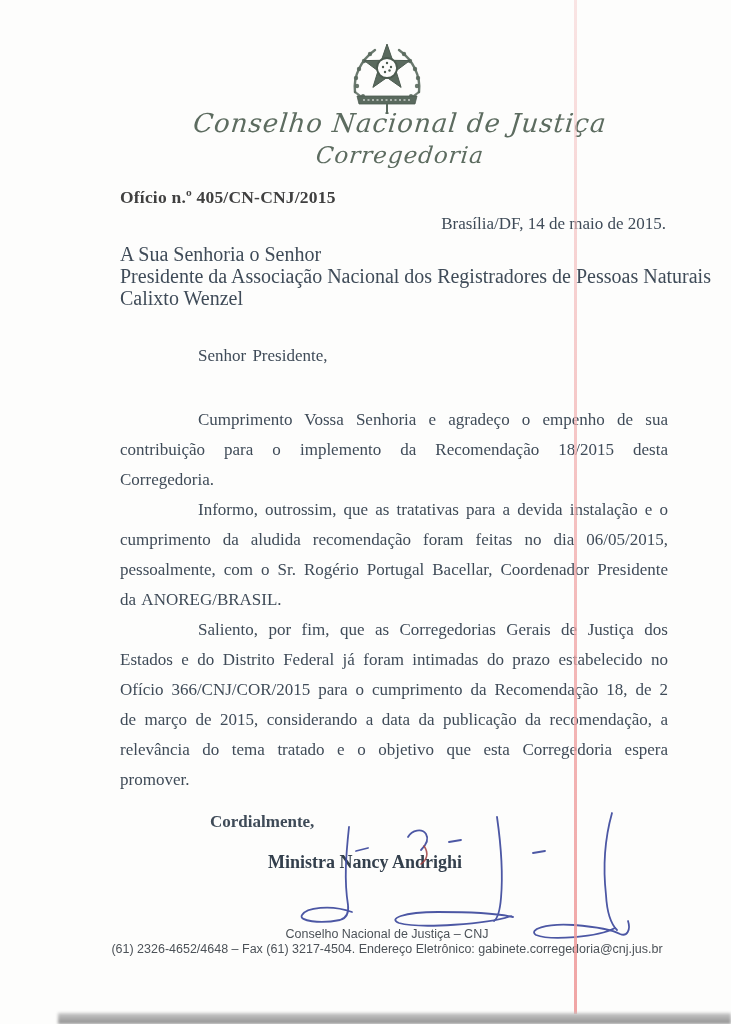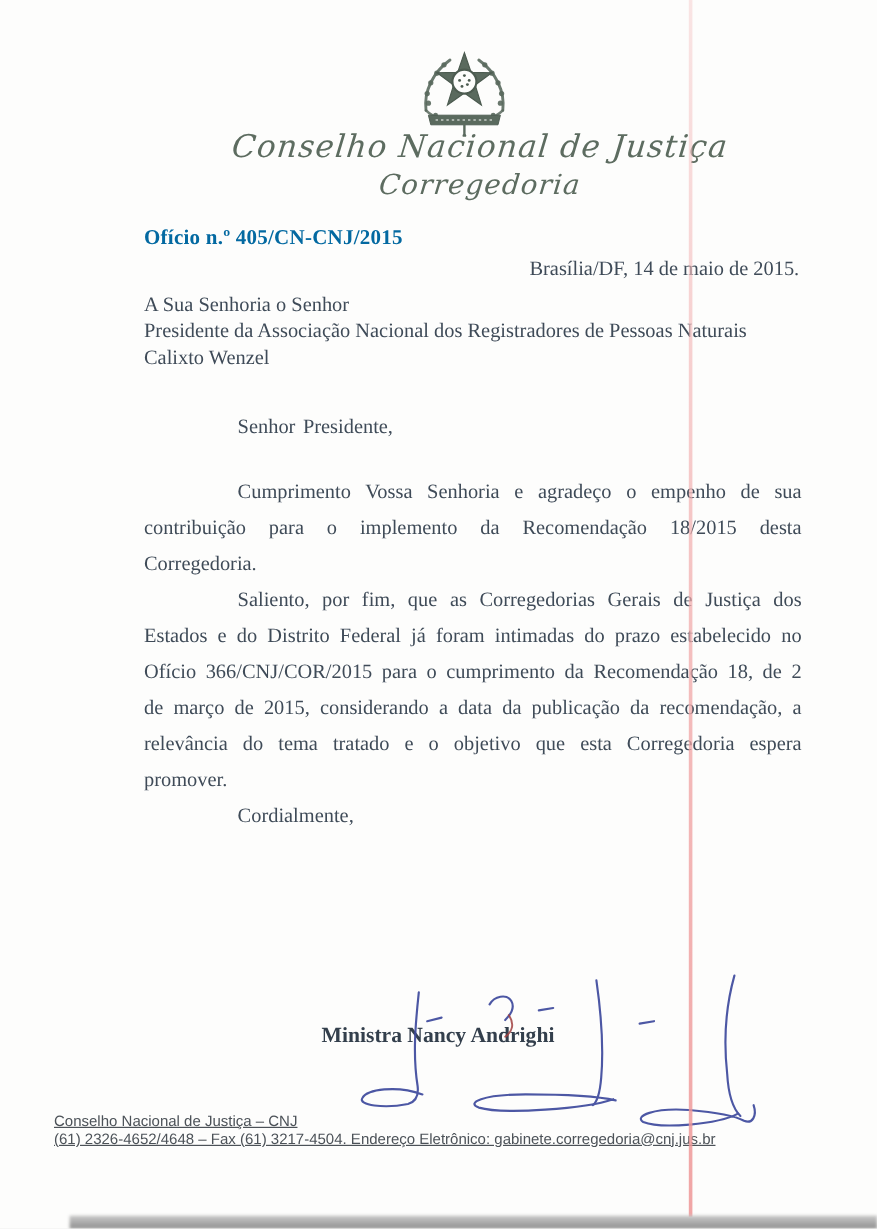--- a/index.html
+++ b/index.html
@@ -17,43 +17,43 @@
   .script-line{
     position:absolute;left:180px;width:440px;text-align:center;
     font-family:"DejaVu Serif", serif;
     font-style:italic;color:#5d6c60;
     transform:skewX(-6deg);
     letter-spacing:1px;
   }
   .script-1{top:108px;font-size:26px;}
   .script-2{top:142px;font-size:23px;}
   
-  .ref{position:absolute;left:120px;top:187px;font-size:17.5px;font-weight:bold;color:#0369a1;letter-spacing:.2px;}
+  .ref{position:absolute;left:120px;top:187px;font-size:17.5px;font-weight:bold;color:#404040;letter-spacing:.2px;}
   .dateline{position:absolute;left:120px;top:214px;width:546px;text-align:right;font-size:17px;}
-  .recipient{position:absolute;left:120px;top:243px;font-size:17px;line-height:22px;}
+  .recipient{position:absolute;left:120px;top:243px;font-size:20px;line-height:22px;}
   
   .body{
     position:absolute;left:120px;top:341px;width:548px;
     font-size:17px;line-height:30px;word-spacing:2px;
   }
-  .salutation{text-indent:78px;margin:0 0 24px 0;}
+  .salutation{text-indent:78px;margin:0 0 34px 0;}
   .para{margin:0;text-indent:78px;text-align:justify;}
-  .closing{text-indent:78px;margin:0;}
+  .closing{text-indent:78px;margin:12px;font-weight:bold;}
   
   .signer{
     position:absolute;left:115px;top:850px;width:500px;text-align:center;
     font-size:18px;font-weight:bold;line-height:25px;color:#333f4c;
   }
   
   .sig-svg{position:absolute;left:0;top:0;width:731px;height:1024px;pointer-events:none;}
   
   .footer{
-    position:absolute;left:45px;top:927px;width:684px;text-align:left;
+    position:absolute;left:45px;top:927px;width:684px;text-align:center;
     font-family:"Liberation Sans", sans-serif;
-    font-size:12.5px;line-height:14.5px;color:#4c5258;text-decoration:underline;
+    font-size:12.5px;line-height:14.5px;color:#4c5258;
   }
   
   .scan-line{
     position:absolute;left:574px;top:0;width:3px;height:1014px;
     background:linear-gradient(to bottom, rgba(246,208,208,.55), rgba(240,164,164,.75) 60%, rgba(238,150,150,.85));
   }
   .scan-shadow{
     position:absolute;left:58px;top:1013px;width:673px;height:11px;
     background:linear-gradient(to bottom,#c9c9c9,#8f8f8f);
     filter:blur(1.5px);
@@ -113,20 +113,21 @@
 
   <div class="recipient">
     <div>A Sua Senhoria o Senhor</div>
     <div>Presidente da Associação Nacional dos Registradores de Pessoas Naturais</div>
     <div>Calixto Wenzel</div>
   </div>
 
   <div class="body">
     <div class="salutation">Senhor Presidente,</div>
     <p class="para">Cumprimento Vossa Senhoria e agradeço o empenho de sua contribuição para o implemento da Recomendação 18/2015 desta Corregedoria.</p>
+    <p class="para">Informo, outrossim, que as tratativas para a devida instalação e o cumprimento da aludida recomendação foram feitas no dia 06/05/2015, pessoalmente, com o Sr. Rogério Portugal Bacellar, Coordenador Presidente da ANOREG/BRASIL.</p>
     <p class="para">Saliento, por fim, que as Corregedorias Gerais de Justiça dos Estados e do Distrito Federal já foram intimadas do prazo estabelecido no Ofício 366/CNJ/COR/2015 para o cumprimento da Recomendação 18, de 2 de março de 2015, considerando a data da publicação da recomendação, a relevância do tema tratado e o objetivo que esta Corregedoria espera promover.</p>
     <div class="closing">Cordialmente,</div>
   </div>
 
   <div class="signer">
     <div>Ministra Nancy Andrighi</div>
   </div>
 
   <svg class="sig-svg" viewBox="0 0 731 1024" aria-hidden="true">
     <g fill="none" stroke="#3e4a9d" stroke-width="1.8" stroke-linecap="round" opacity=".92">

